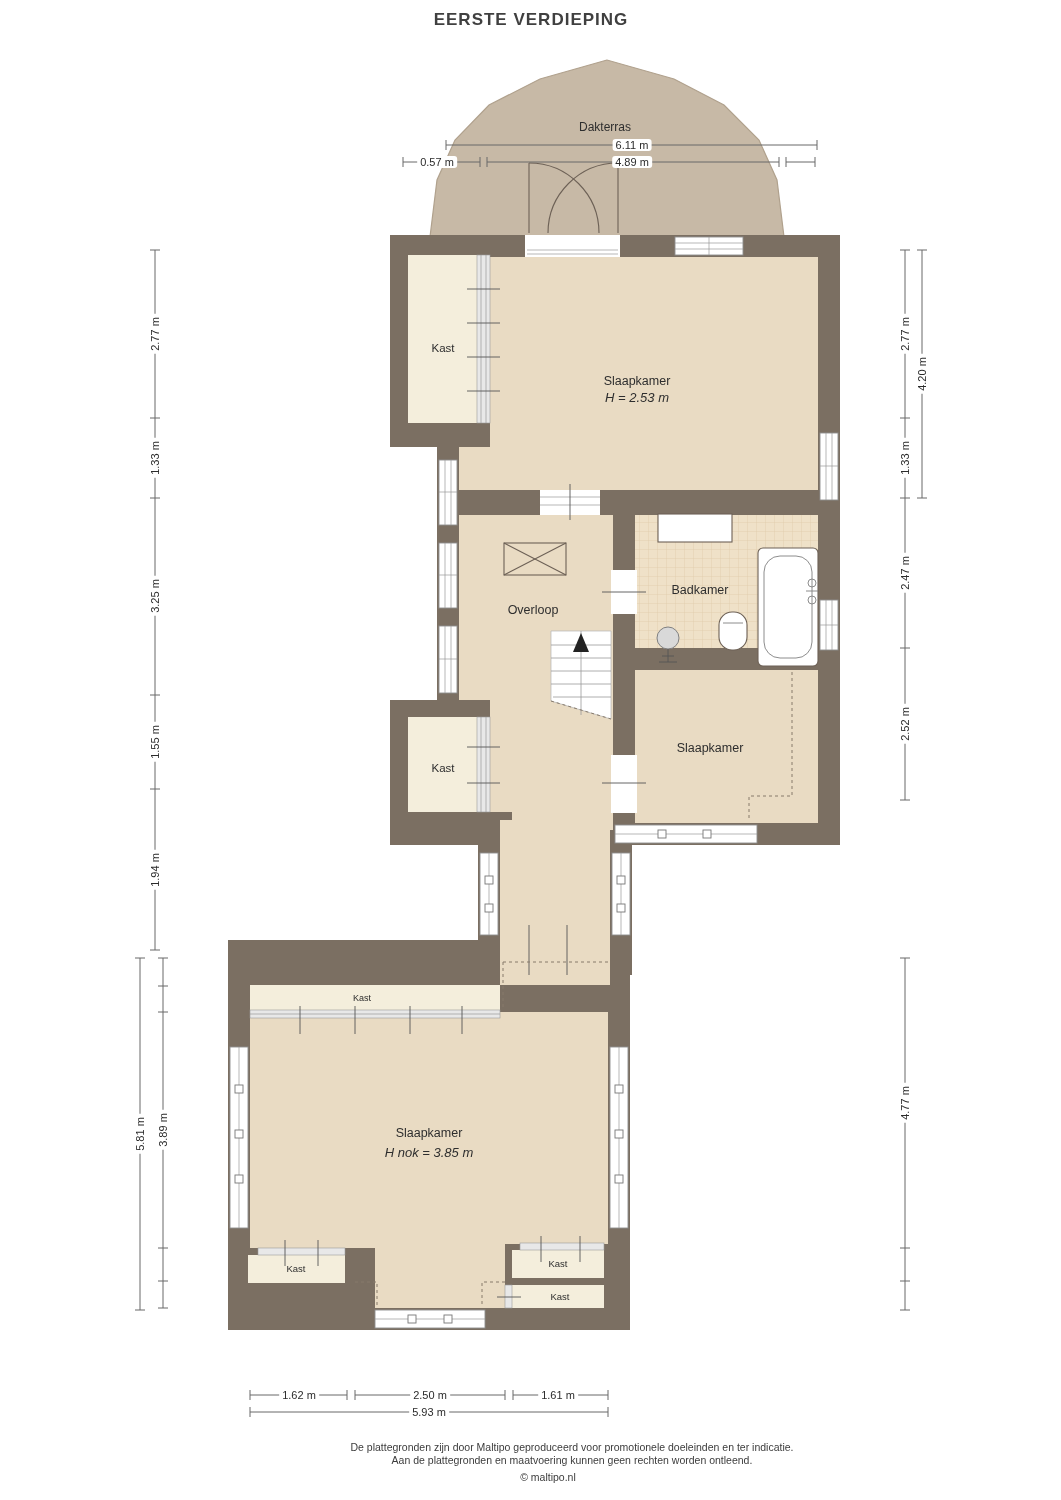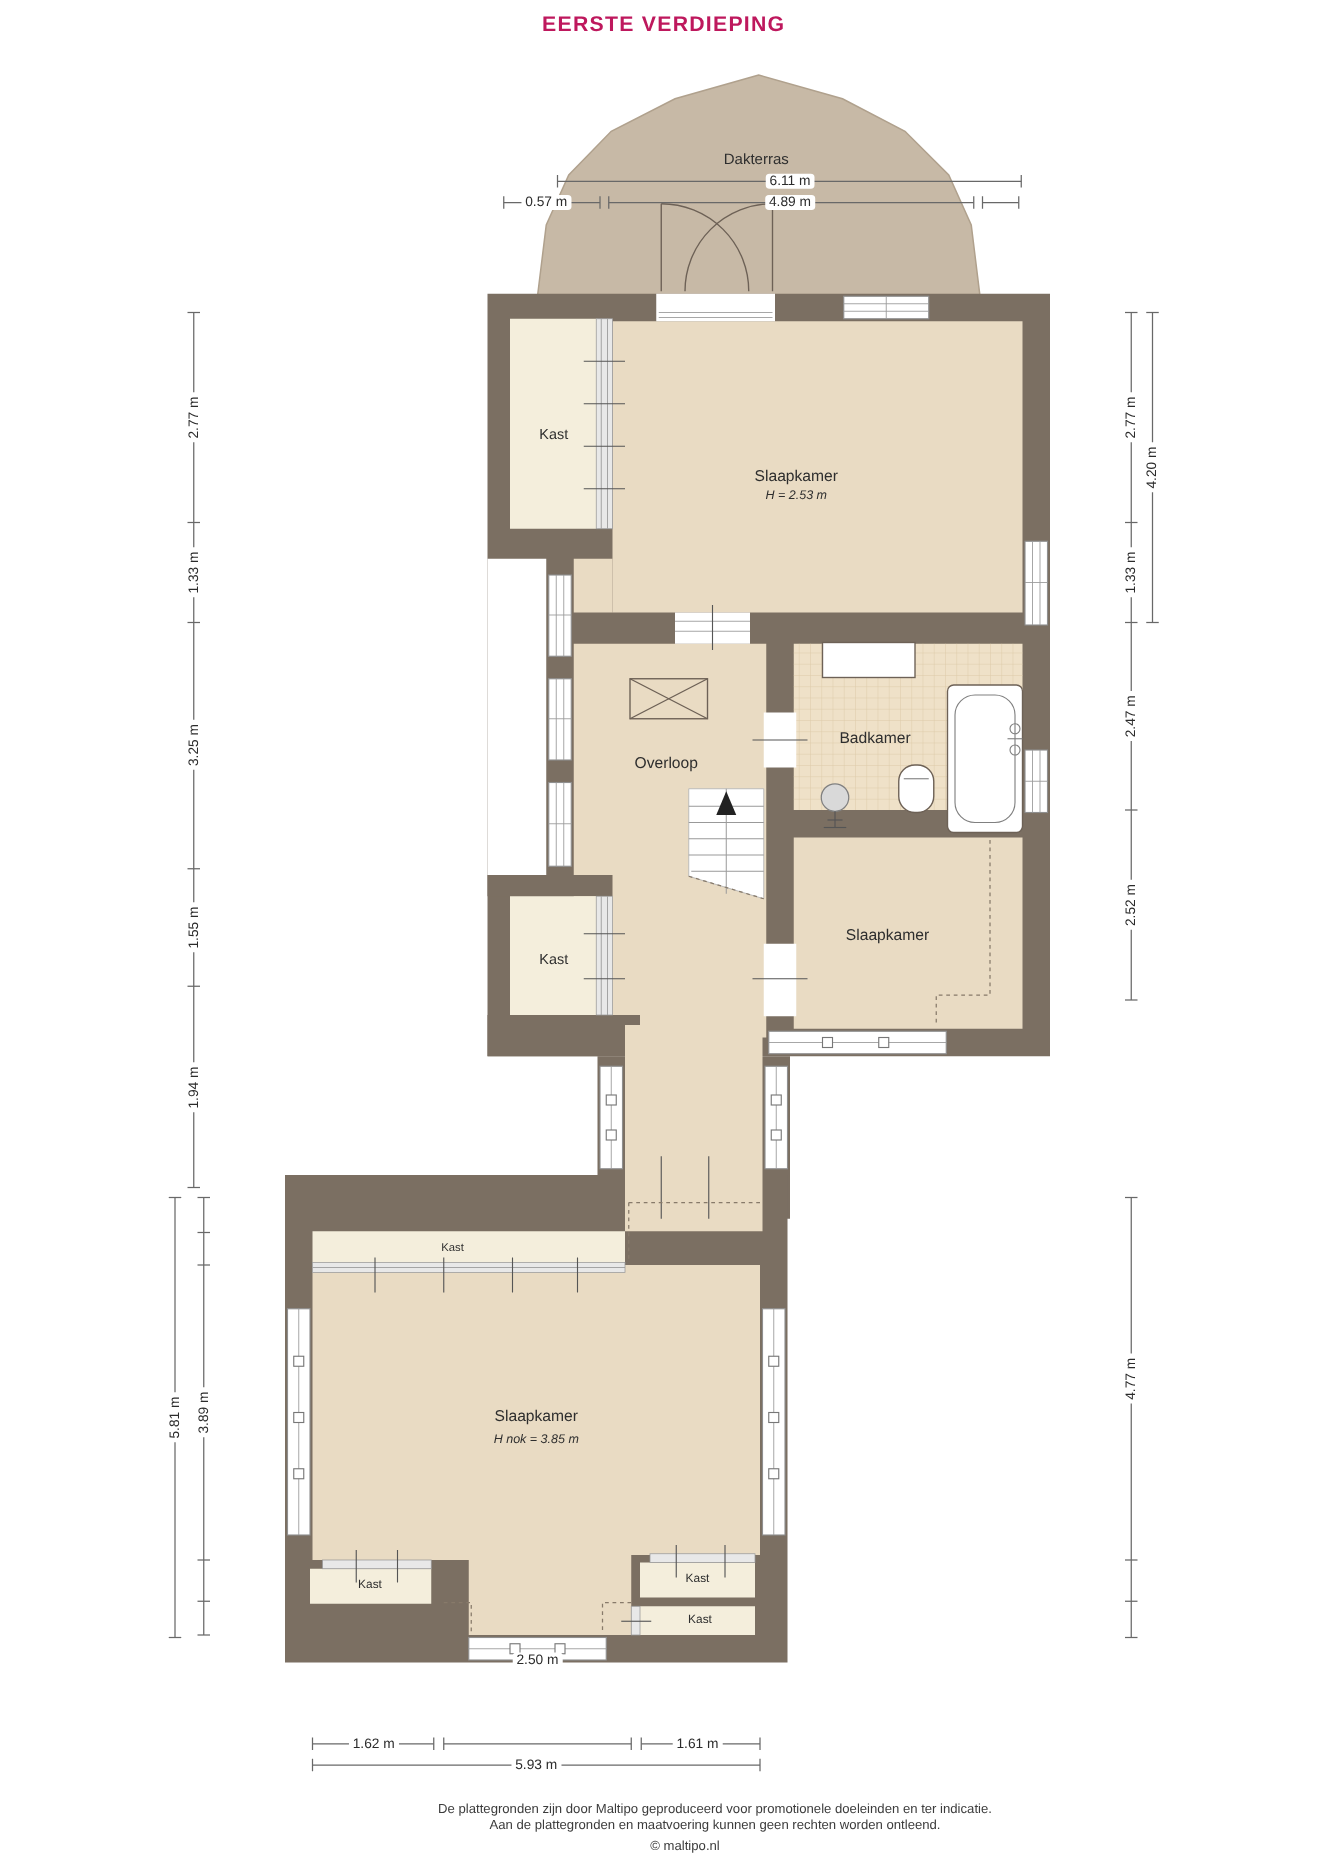--- a/index.html
+++ b/index.html
@@ -22,22 +22,22 @@
   .tick2{stroke:#555;stroke-width:0.9;}
   .dash{stroke:#877a6a;stroke-width:1;stroke-dasharray:3,3;fill:none;}
   .fixture{fill:#fff;stroke:#6d6156;stroke-width:1.1;}
   .fixline{stroke:#808080;stroke-width:0.9;fill:none;}
   .stairs-bg{fill:#fff;stroke:#b5b5b5;stroke-width:0.7;}
   .stepline{stroke:#999;stroke-width:0.8;}
   .dimline{stroke:var(--dim-line);stroke-width:1;}
   .lbl{position:absolute;transform:translate(-50%,-50%);white-space:nowrap;
        color:var(--label-text);font-size:12.5px;}
   .rot{transform:translate(-50%,-50%) rotate(-90deg);}
-  .title{font-size:17px;font-weight:bold;letter-spacing:1px;color:#be185d;}
-  .room-h{font-style:italic;font-size:10px;}
+  .title{font-size:17px;font-weight:bold;letter-spacing:1px;color:#404040;}
+  .room-h{font-style:italic;font-size:13px;}
   .kast-lbl{font-size:11.5px;}
   .kast-sm{font-size:9.5px;}
   .dim-lbl{font-size:11px;background:#fff;padding:0 3px;border-radius:3px;color:#2b2b2b;}
   .footer{font-size:10.5px;color:#3c3c3c;}
 </style>
 </head>
 <body>
 
 <div class="canvas">
 
@@ -358,21 +358,21 @@
 <div class="lbl dim-lbl rot" style="left:163px;top:1130px">3.89 m</div>
 
 <div class="lbl dim-lbl rot" style="left:905px;top:334px">2.77 m</div>
 <div class="lbl dim-lbl rot" style="left:905px;top:458px">1.33 m</div>
 <div class="lbl dim-lbl rot" style="left:905px;top:573px">2.47 m</div>
 <div class="lbl dim-lbl rot" style="left:905px;top:724px">2.52 m</div>
 <div class="lbl dim-lbl rot" style="left:922px;top:374px">4.20 m</div>
 <div class="lbl dim-lbl rot" style="left:905px;top:1103px">4.77 m</div>
 
 <div class="lbl dim-lbl" style="left:299px;top:1395px">1.62 m</div>
-<div class="lbl dim-lbl" style="left:430px;top:1328px">2.50 m</div>
+<div class="lbl dim-lbl" style="left:430px;top:1395px">2.50 m</div>
 <div class="lbl dim-lbl" style="left:558px;top:1395px">1.61 m</div>
 <div class="lbl dim-lbl" style="left:429px;top:1412px">5.93 m</div>
 
 <div class="lbl footer" style="left:572px;top:1447px">De plattegronden zijn door Maltipo geproduceerd voor promotionele doeleinden en ter indicatie.</div>
 <div class="lbl footer" style="left:572px;top:1460px">Aan de plattegronden en maatvoering kunnen geen rechten worden ontleend.</div>
 <div class="lbl footer" style="left:548px;top:1477px">© maltipo.nl</div>
 
 </div>
 
 </body></html>

